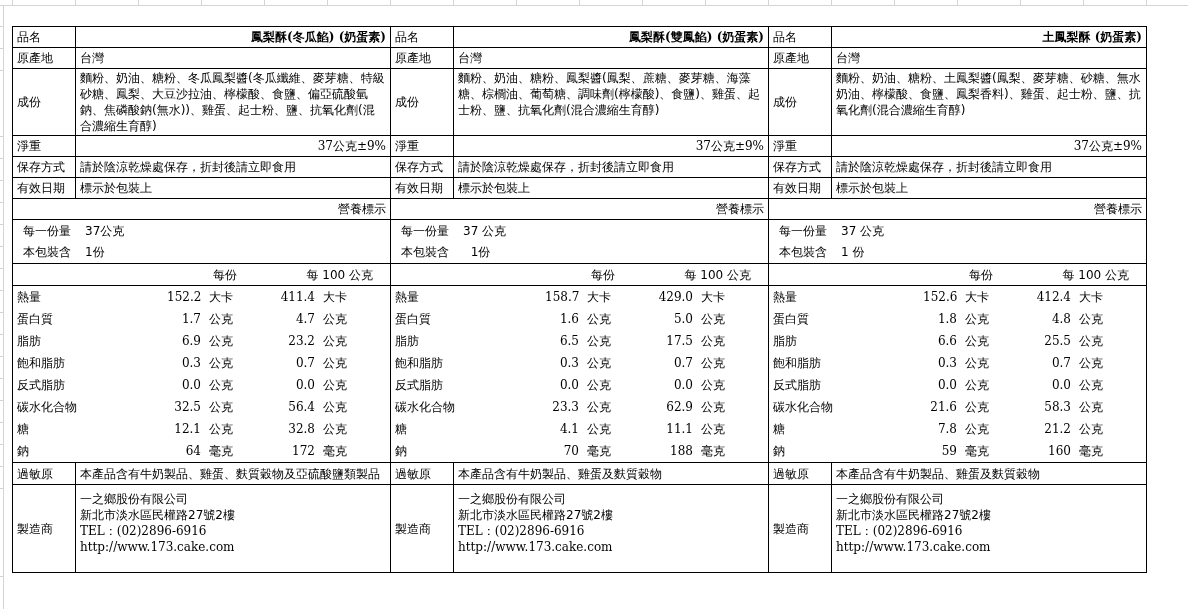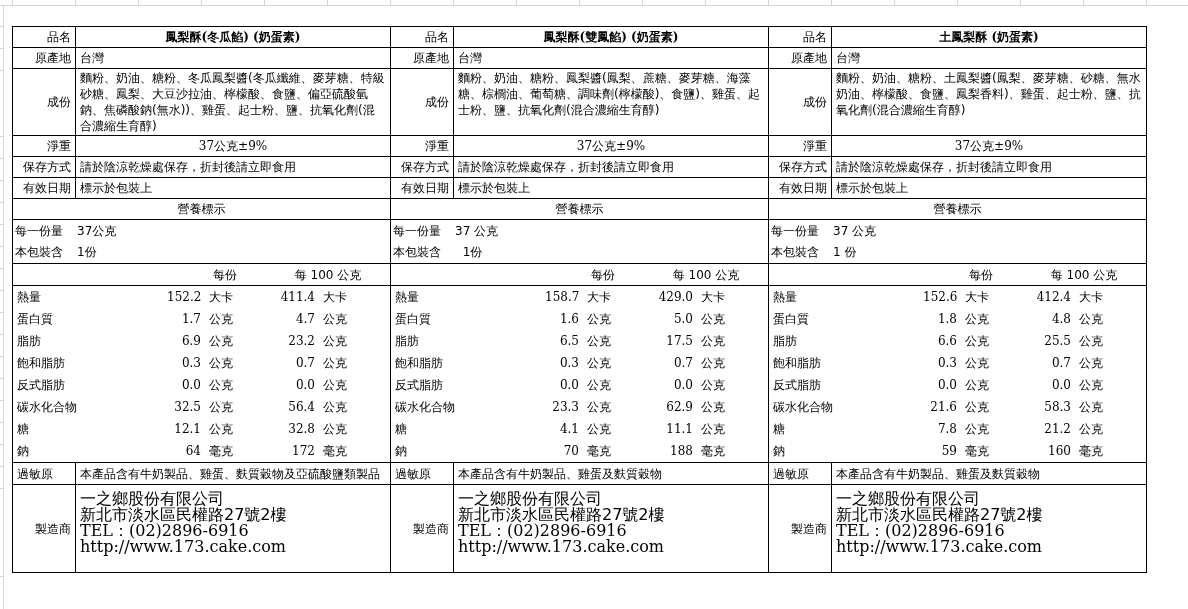--- a/index.html
+++ b/index.html
@@ -10,43 +10,43 @@
   .grid-top { position:absolute; left:0; top:0; width:1188px; height:5px; border-bottom:1px solid #d4d4d4; }
   .grid-top span { position:absolute; top:0; height:5px; border-left:1px solid #d4d4d4; }
   .grid-left { position:absolute; left:0; top:5px; width:3px; height:604px; border-right:1px solid #d4d4d4; }
   .grid-left span { position:absolute; left:0; width:3px; border-top:1px solid #d4d4d4; }
 
   .sheet { position:absolute; left:12px; top:26px; display:flex; }
   .panel { width:378px; border-collapse:collapse; }
   .panel + .panel { margin-left:-1px; }
   table.panel { table-layout:fixed; }
   table.panel td { border:1px solid #000; padding:0 4px; font-size:12px; line-height:16px; vertical-align:middle; }
-  .lbl { width:54px; text-align:right; }
+  .lbl { width:54px; text-align:left; }
   .val { text-align:left; }
-  .center { text-align:center; }
+  .center { text-align:right; }
   .title { font-weight:bold; font-family:"DejaVu Serif", "Liberation Serif", serif; font-size:12px; }
   .h22 { height:21px; }
   .ingr { height:65px; line-height:17px; }
-  .serve { height:43px; padding:0 2px !important; }
+  .serve { height:43px; padding:0 10px !important; }
   .serve-line { display:flex; height:21px; align-items:center; }
   .serve-line .k { width:62px; }
   .nutri { padding:0 !important; }
   .nrow { display:flex; height:22px; align-items:center; font-size:12px; }
   .nrow .n { width:150px; padding-left:4px; }
   .nrow .v1 { width:34px; text-align:right; font-family:"DejaVu Serif","Liberation Serif",serif; }
   .nrow .u1 { width:70px; padding-left:8px; }
   .nrow .v2 { width:36px; text-align:right; font-family:"DejaVu Serif","Liberation Serif",serif; }
   .nrow .u2 { width:60px; padding-left:8px; }
   .nhead { display:flex; height:21px; align-items:center; }
   .nhead .a { width:200px; }
   .nhead .b { width:70px; text-align:left; }
-  .nhead .c { width:90px; text-align:center; }
+  .nhead .c { width:90px; text-align:right; }
   .allergen { height:21px; overflow:hidden; white-space:nowrap; }
   .maker { height:87px; }
-  .maker-lines { padding-top:6px; font-family:"DejaVu Serif","Liberation Serif",serif; font-size:16px; line-height:16px; }
+  .maker-lines { padding-top:6px; font-family:"DejaVu Serif","Liberation Serif",serif; font-size:12px; line-height:16px; }
   .maker-lines div:first-child, .maker-lines div:nth-child(2) { font-family:"DejaVu Sans","Liberation Sans",sans-serif; }
 </style>
 </head>
 <body>
 
 <div class="grid-top">
   <span style="left:12px"></span>
     <span style="left:75px"></span>
     <span style="left:138px"></span>
   <span style="left:201px"></span>

